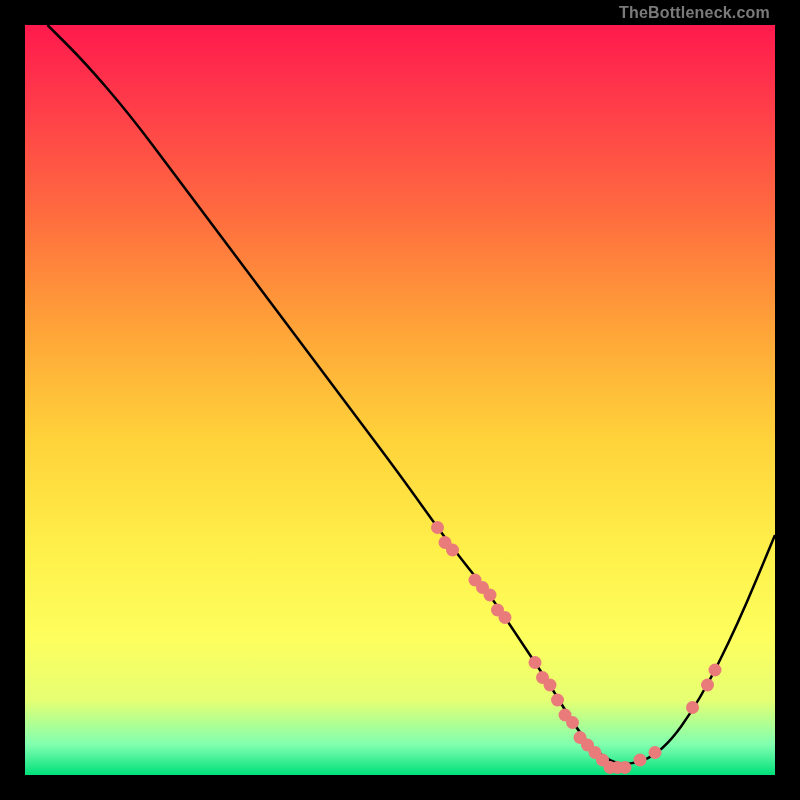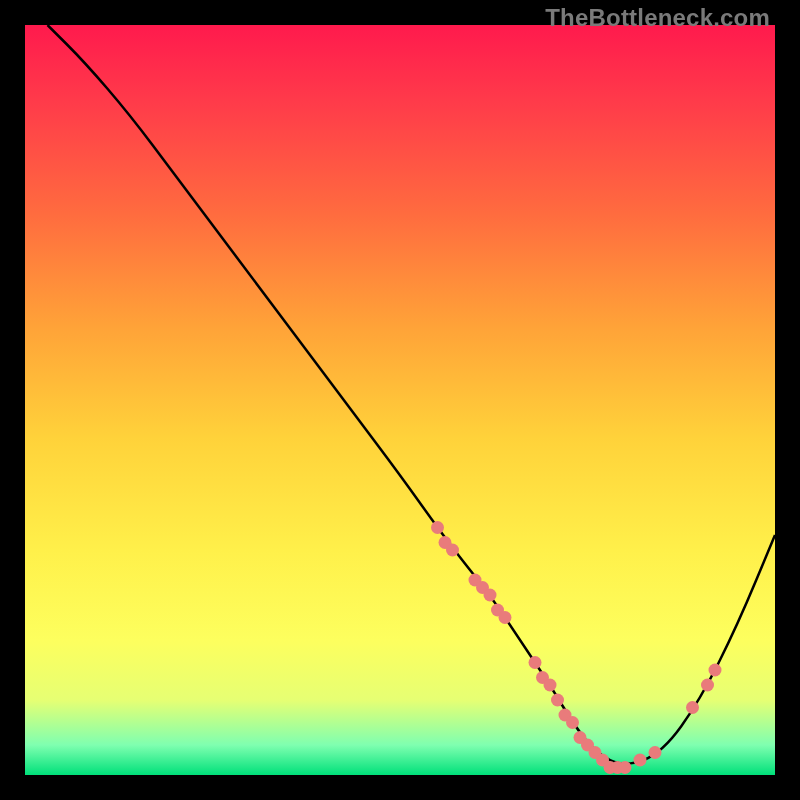--- a/index.html
+++ b/index.html
@@ -28,21 +28,21 @@
       #e6ff73 90%,
       #7fffb0 96%,
       #00e07a 100%
     );
   }
   .watermark {
     position: absolute;
     top: 4px;
     right: 30px;
     color: #7a7a7a;
-    font-size: 24px;
+    font-size: 16px;
     font-weight: 600;
     letter-spacing: 0.2px;
     user-select: none;
   }
   svg {
     position: absolute;
     left: 0;
     top: 0;
   }
 </style>

